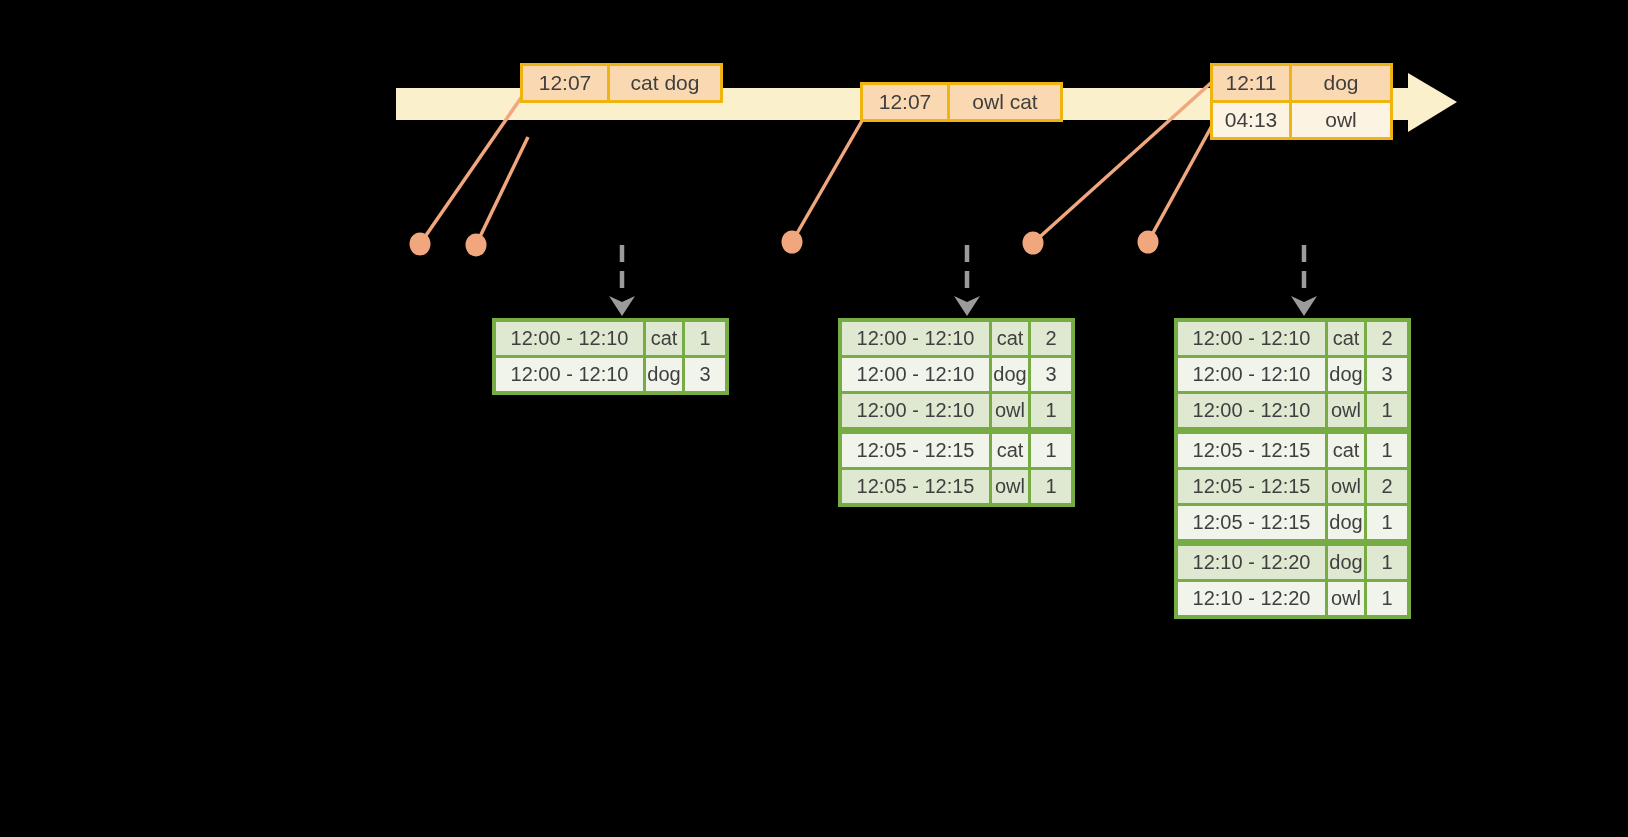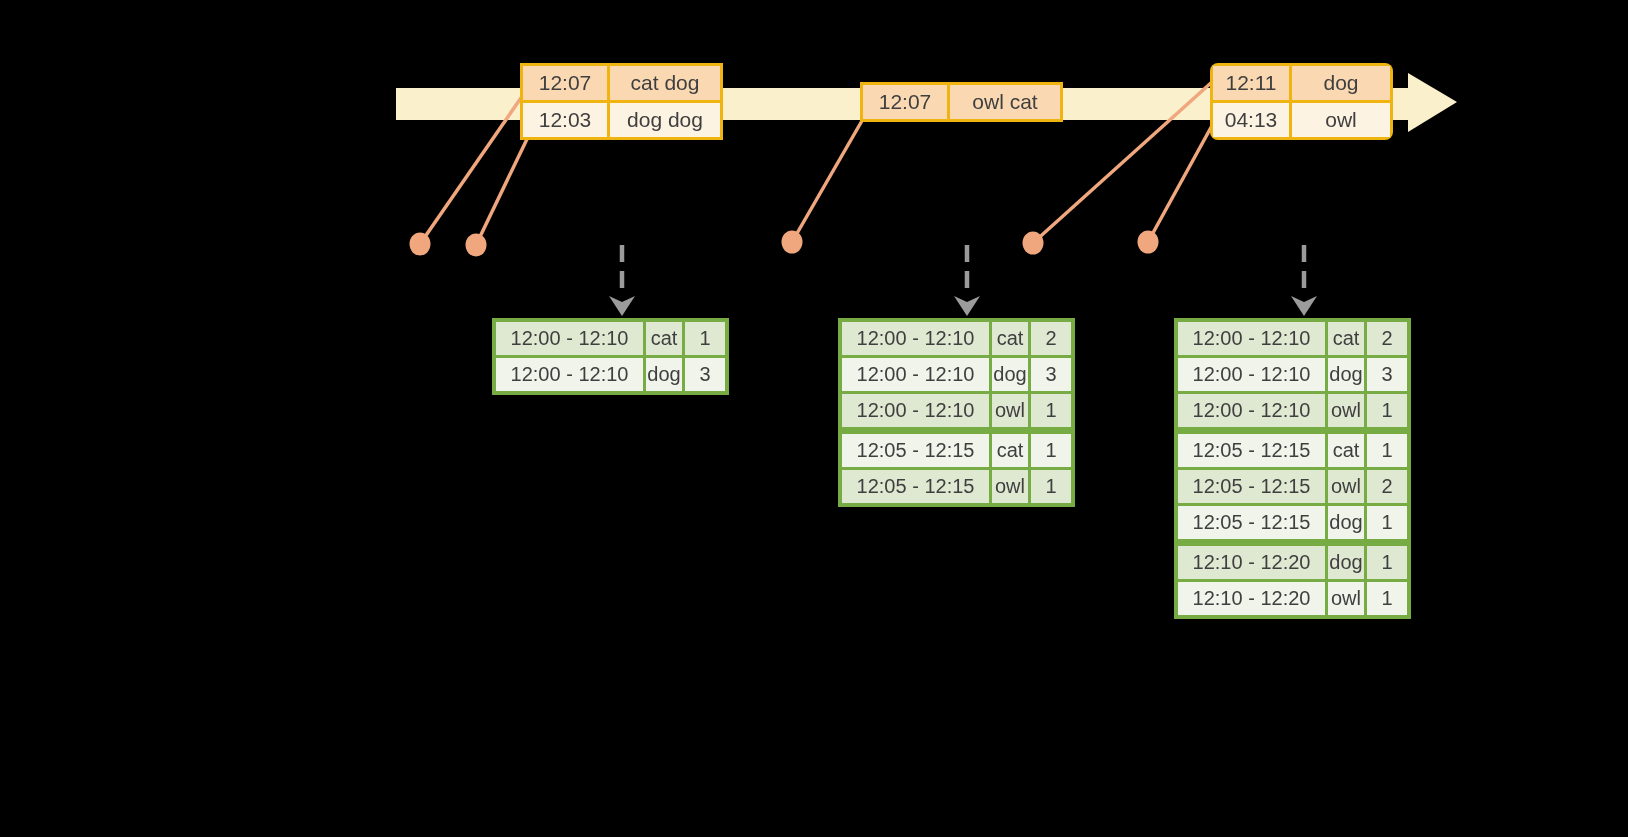--- a/index.html
+++ b/index.html
@@ -19,21 +19,21 @@
     height:34px; line-height:34px; text-align:center; font-size:21px;
   }
   .event-table .row:nth-child(odd)  .cell { background:#FAD9B2; }
   .event-table .row:nth-child(even) .cell { background:#FDF3E2; }
   .et-wide  .cell.time  { width:84px; }
   .et-wide  .cell.words { width:110px; }
   .et-narrow .cell.time  { width:76px; }
   .et-narrow .cell.words { width:98px; }
   #event-table-1 { left:520px; top:63px; }
   #event-table-2 { left:860px; top:82px; }
-  #event-table-3 { left:1210px; top:63px;border-radius:8px; }
+  #event-table-3 { left:1210px; top:63px; }
 
   
   .result-table {
     position:absolute; background:#76AC43; padding:4px;
     display:flex; flex-direction:column;
   }
   .result-table .row { display:flex; column-gap:3px; margin-top:3px; }
   .result-table .row:first-child { margin-top:0; }
   .result-table .row.gap { margin-top:7px; }   
   .result-table .cell { height:33px; line-height:33px; text-align:center; font-size:20px; }
@@ -86,24 +86,20 @@
         <polygon points="1291,296 1304,316 1317,296 1304,302" fill="#9B9B9B"></polygon>
       </g>
     </g>
   </svg>
 
   <div class="event-table et-wide" id="event-table-1">
     <div class="row">
       <div class="cell time">12:07</div>
       <div class="cell words">cat dog</div>
     </div>
-    <div class="row">
-      <div class="cell time">12:03</div>
-      <div class="cell words">dog dog</div>
-    </div>
   </div>
 
   <div class="event-table et-wide" id="event-table-2">
     <div class="row">
       <div class="cell time">12:07</div>
       <div class="cell words">owl cat</div>
     </div>
   </div>
 
   <div class="event-table et-narrow" id="event-table-3">

